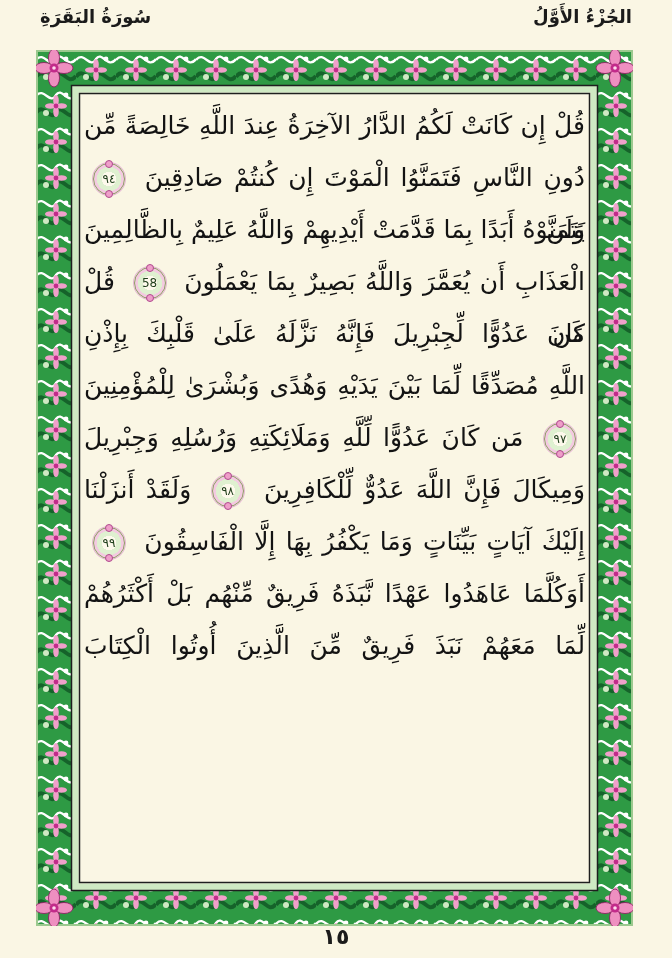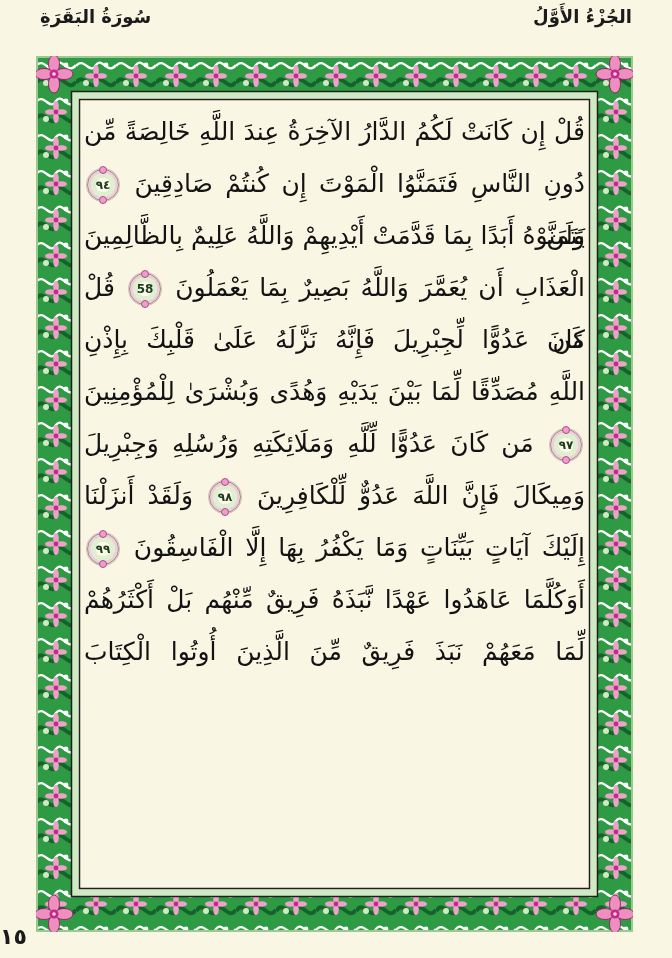--- a/index.html
+++ b/index.html
@@ -12,21 +12,21 @@
     color:#141414;
   }
   .header {
     position:absolute; top:6px; left:40px; right:40px;
     display:flex; justify-content:space-between; align-items:flex-start;
     direction:rtl;
     font-size:18px; font-weight:bold; color:#1b1b1b;
   }
   .header .hdr-label { letter-spacing:0; }
   .frame {
-    position:absolute; left:36px; top:56px; width:597px; height:624px;
+    position:absolute; left:36px; top:50px; width:597px; height:624px;
   }
   .frame-svg { position:absolute; left:0; top:0; }
   .text-area {
     position:absolute; left:48px; right:48px; top:50px; bottom:46px;
     direction:rtl;
   }
   .quran-line {
     height:52px; line-height:52px;
     font-size:25px;
     text-align:justify;
@@ -37,36 +37,36 @@
   }
   .ayah-text { display:inline; }
   .aya-marker {
     display:inline-flex; align-items:center; justify-content:center;
     width:30px; height:30px; border-radius:50%;
     background:radial-gradient(circle at 50% 50%,
       #fdf9ec 0 34%, #dff0d0 34% 58%, #f3cbe0 58% 74%, #cfe9c3 74% 100%);
     border:1px solid #8f9a66;
     box-shadow:0 0 0 1px #e4b6d2;
     font-size:12px; line-height:normal;
-    color:#203f1c; font-weight:bold;
+    color:#203f1c; font-weight:normal;
     vertical-align:middle;
     position:relative;
-    margin:0 3px;
+    margin:0 9px;
   }
   .aya-marker::before, .aya-marker::after {
     content:""; position:absolute; left:50%; transform:translateX(-50%);
     width:8px; height:8px; border-radius:50%;
     background:#ef9ec9; border:1px solid #b04a8e;
     box-sizing:border-box;
   }
   .aya-marker::before { top:-4px; }
   .aya-marker::after  { bottom:-4px; }
   .page-number {
     position:absolute; top:924px; left:0; width:672px;
-    text-align:left; font-size:22px; font-weight:bold; color:#1b1b1b;
+    text-align:center; font-size:22px; font-weight:bold; color:#1b1b1b;
   }
 </style>
 </head>
 <body>
 
 <div class="header">
   <div class="hdr-label">الجُزْءُ الأَوَّلُ</div>
   <div class="hdr-label">سُورَةُ البَقَرَةِ</div>
 </div>
 

